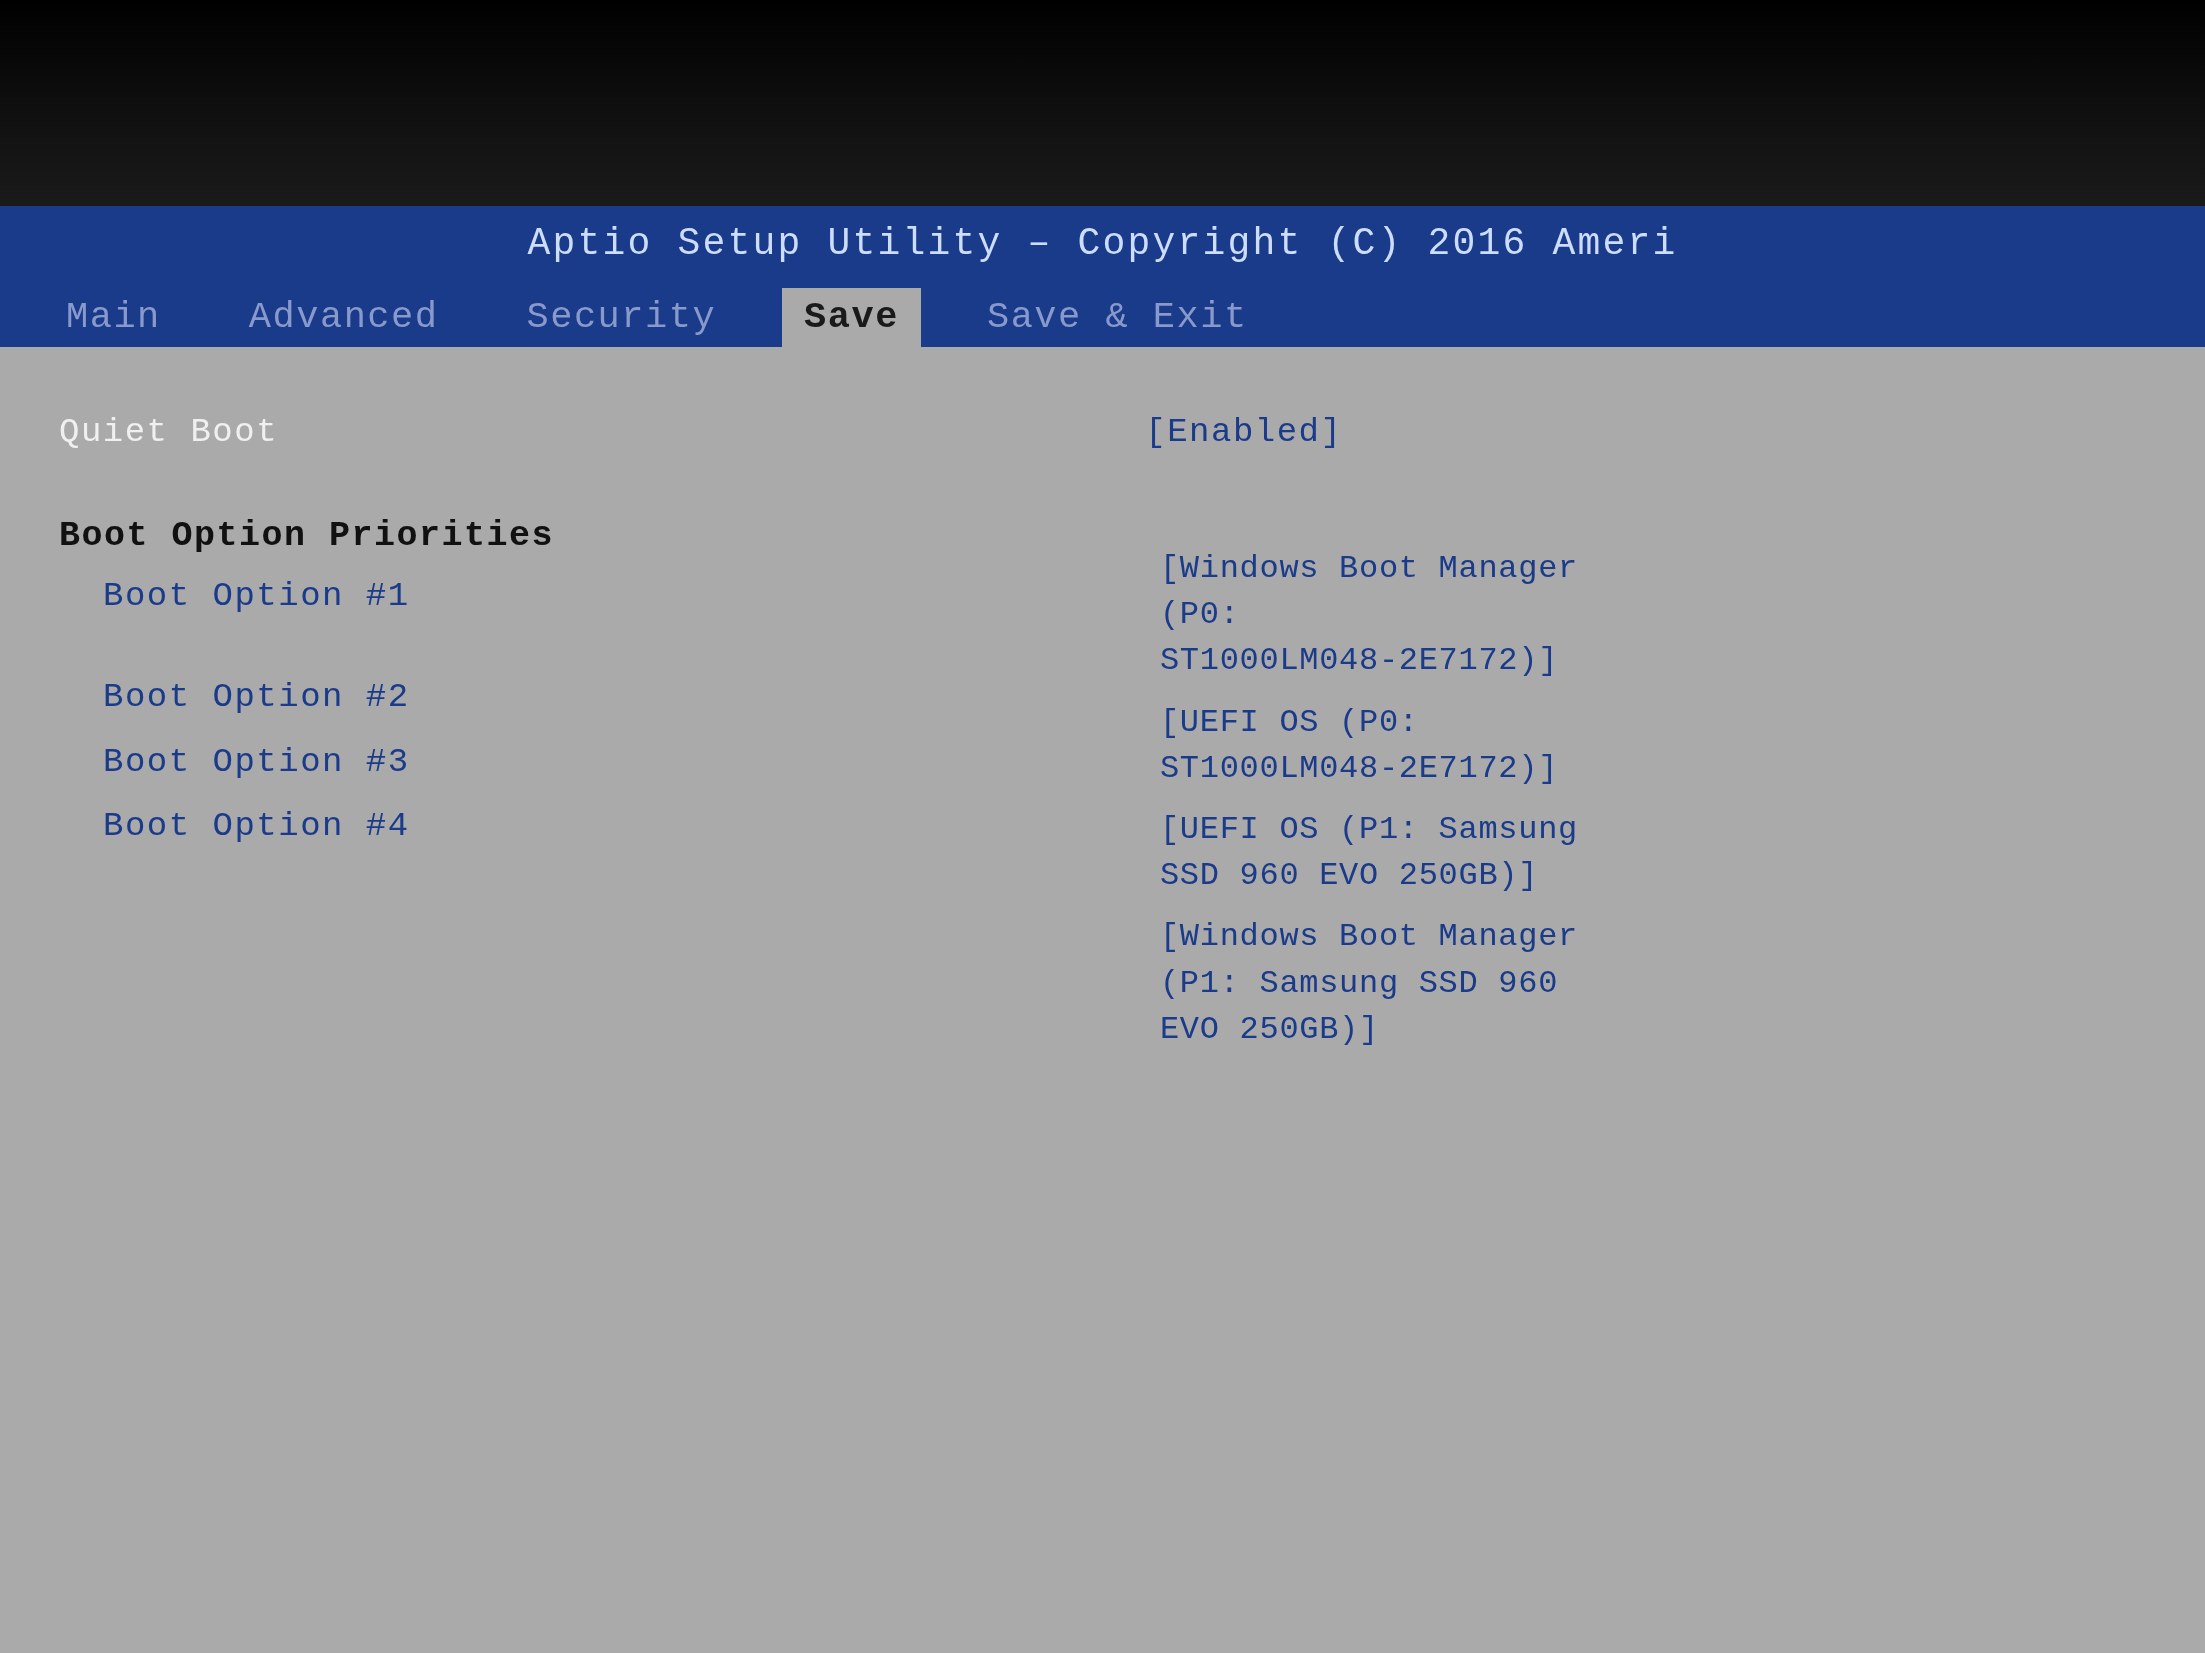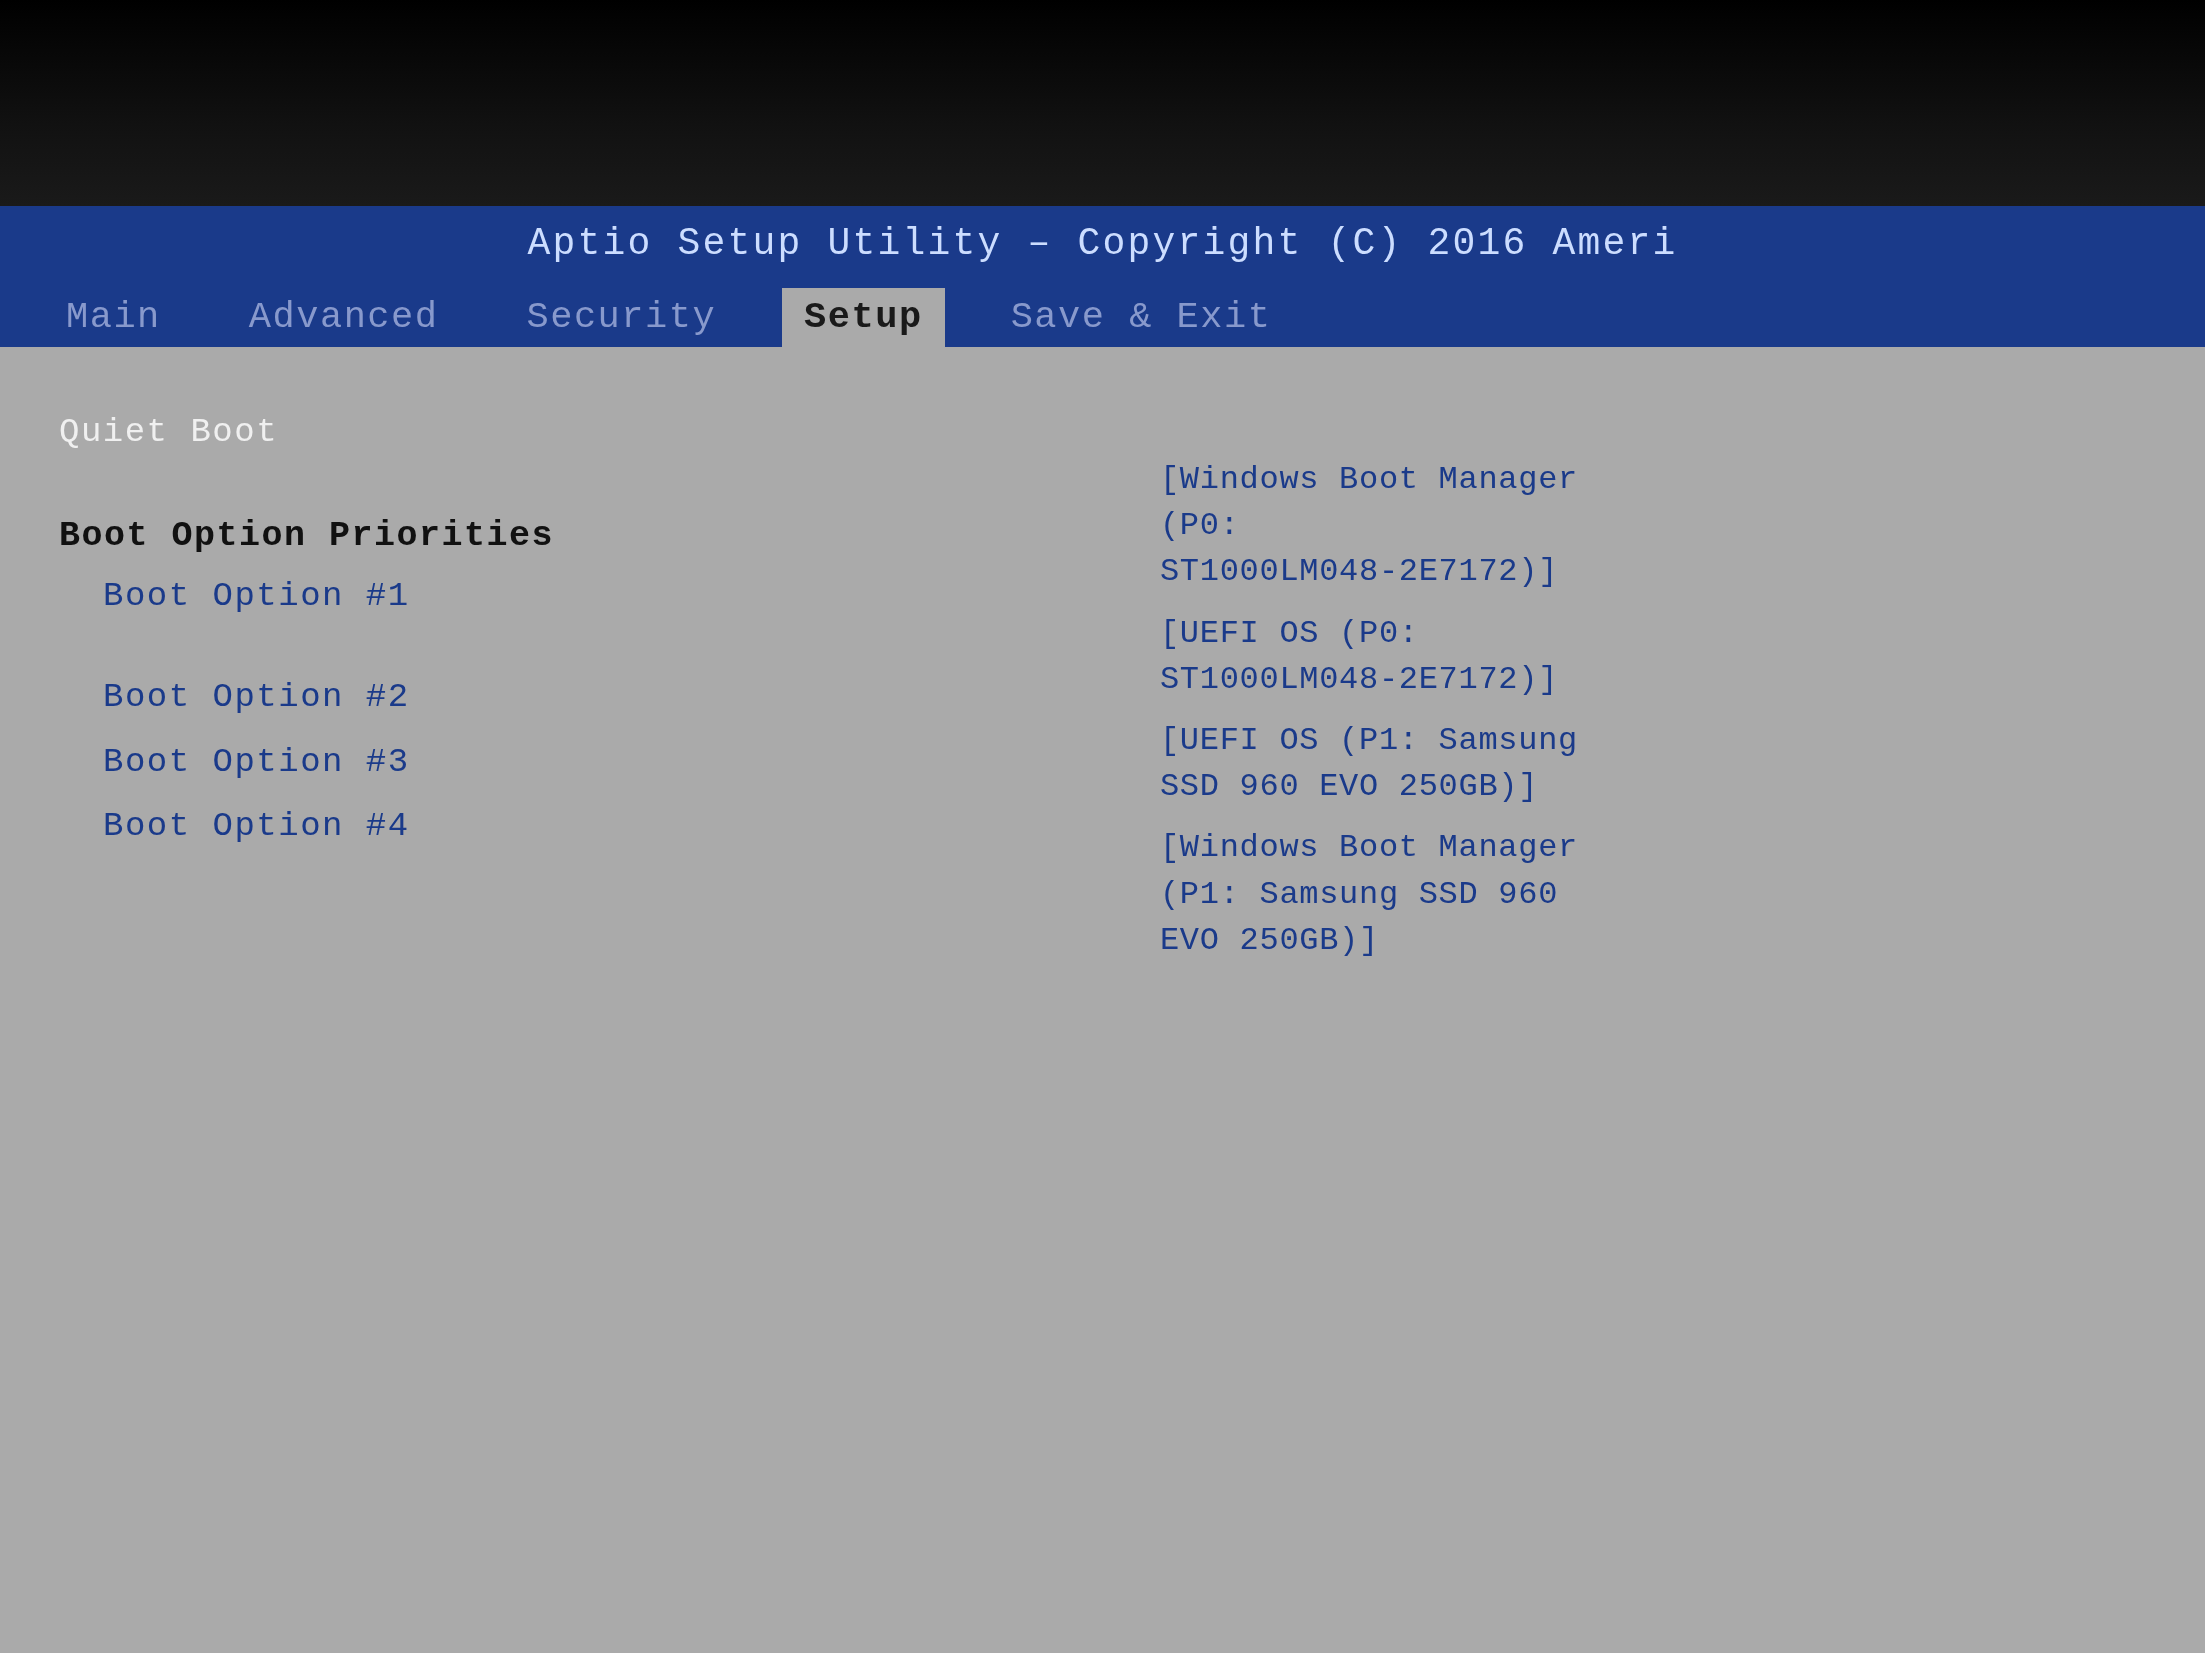--- a/index.html
+++ b/index.html
@@ -163,21 +163,21 @@
   <div class="bios-screen">
 
     <div class="title-bar">
       <span class="title-text">Aptio Setup Utility – Copyright (C) 2016 Ameri</span>
     </div>
 
     <div class="nav-bar">
       <span class="nav-item">Main</span>
       <span class="nav-item">Advanced</span>
       <span class="nav-item">Security</span>
-      <span class="nav-item active">Setup</span>
+      <span class="nav-item active">Save</span>
       <span class="nav-item">Save &amp; Exit</span>
     </div>
 
     <div class="main-content">
 
       <div class="col-left">
 
         <div class="quiet-boot-label">Quiet Boot</div>
 
         <div style="height: 22px;"></div>
@@ -199,20 +199,21 @@
         </div>
 
         <div class="boot-option-row">
           <span class="boot-option-label">Boot Option #4</span>
         </div>
 
       </div>
 
       <div class="col-right">
 
+        <div class="enabled-value">[Enabled]</div>
 
         <div class="boot-option-value" style="padding-top: 66px;">
           [Windows Boot Manager<br>(P0:<br>ST1000LM048-2E7172)]
         </div>
 
         <div class="boot-option-value" style="padding-top: 14.7px;">
           [UEFI OS (P0:<br>ST1000LM048-2E7172)]
         </div>
 
         <div class="boot-option-value" style="padding-top: 14.7px;">

